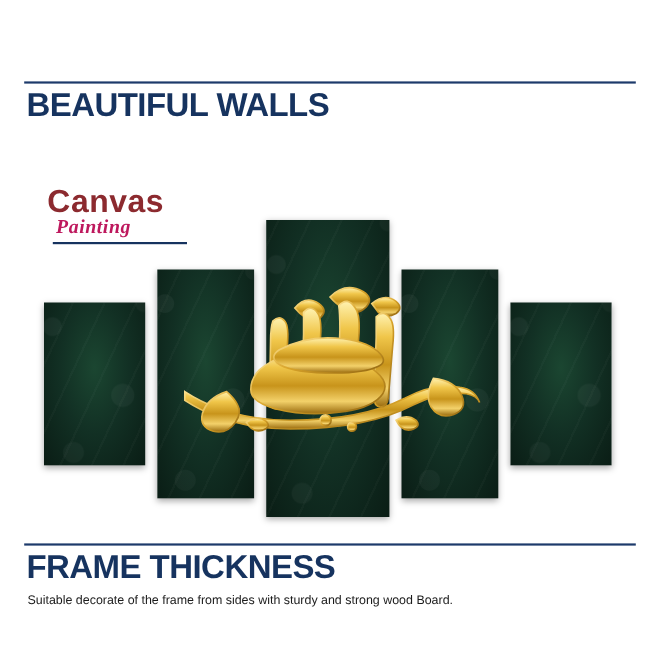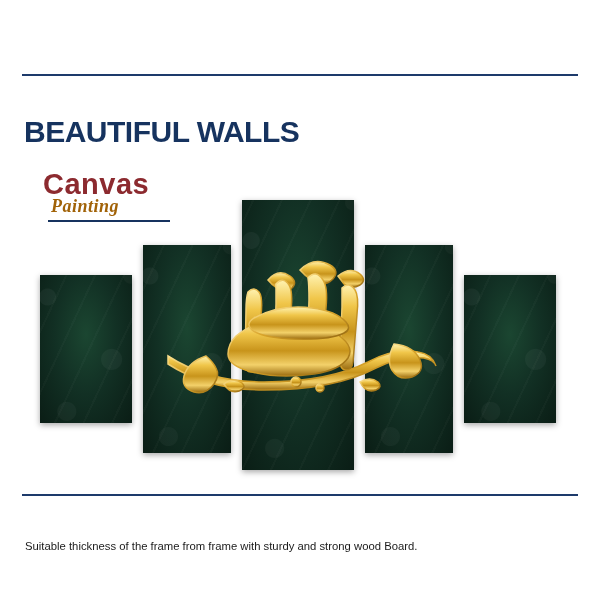--- a/index.html
+++ b/index.html
@@ -35,21 +35,20 @@
   .heading-top {
     position: absolute;
     left: 24px;
     top: 80px;
     font-size: 30px;
     font-weight: bold;
     letter-spacing: -0.5px;
     color: #16335f;
     font-family: "Liberation Sans", sans-serif;
     line-height: 1.05;
-    margin-top: 36px;
   }
   .subtext-top {
     position: absolute;
     left: 25px;
     top: 119px;
     width: 530px;
     font-size: 11.3px;
     color: #1b1b1b;
     line-height: 1.42;
     font-family: "Liberation Sans", sans-serif;
@@ -74,21 +73,21 @@
     font-family: "Liberation Sans", sans-serif;
     margin-left: 19px;
   }
   .logo-sub {
     position: absolute;
     left: 27px;
     top: 28px;
     font-size: 18px;
     font-style: italic;
     font-weight: bold;
-    color: #a16207;
+    color: #be185d;
     font-family: "Liberation Serif", serif;
     letter-spacing: 0.5px;
   }
   .logo-underline {
     position: absolute;
     left: 24px;
     top: 52px;
     width: 122px;
     height: 2px;
     background: #16335f;
@@ -234,16 +233,17 @@
 
       <circle cx="146" cy="150" r="5"></circle>
       <circle cx="170" cy="156" r="4"></circle>
       <path d="M210 150 q10 -6 18 0 q5 5 -2 8 q-10 4 -16 -8 z"></path>
       <path d="M74 152 q10 -7 18 -1 q5 5 -3 8 q-9 3 -15 -7 z"></path>
     </g>
   </svg>
 
   <div class="bottom-rule"></div>
 
-
-  <div class="subtext-bottom">Suitable thickness of the frame from frame with sturdy and strong wood Board.</div>
+  <div class="heading-bottom">FRAME THICKNESS</div>
+
+  <div class="subtext-bottom">Suitable decorate of the frame from sides with sturdy and strong wood Board.</div>
 
 </div>
 
 </body></html>

